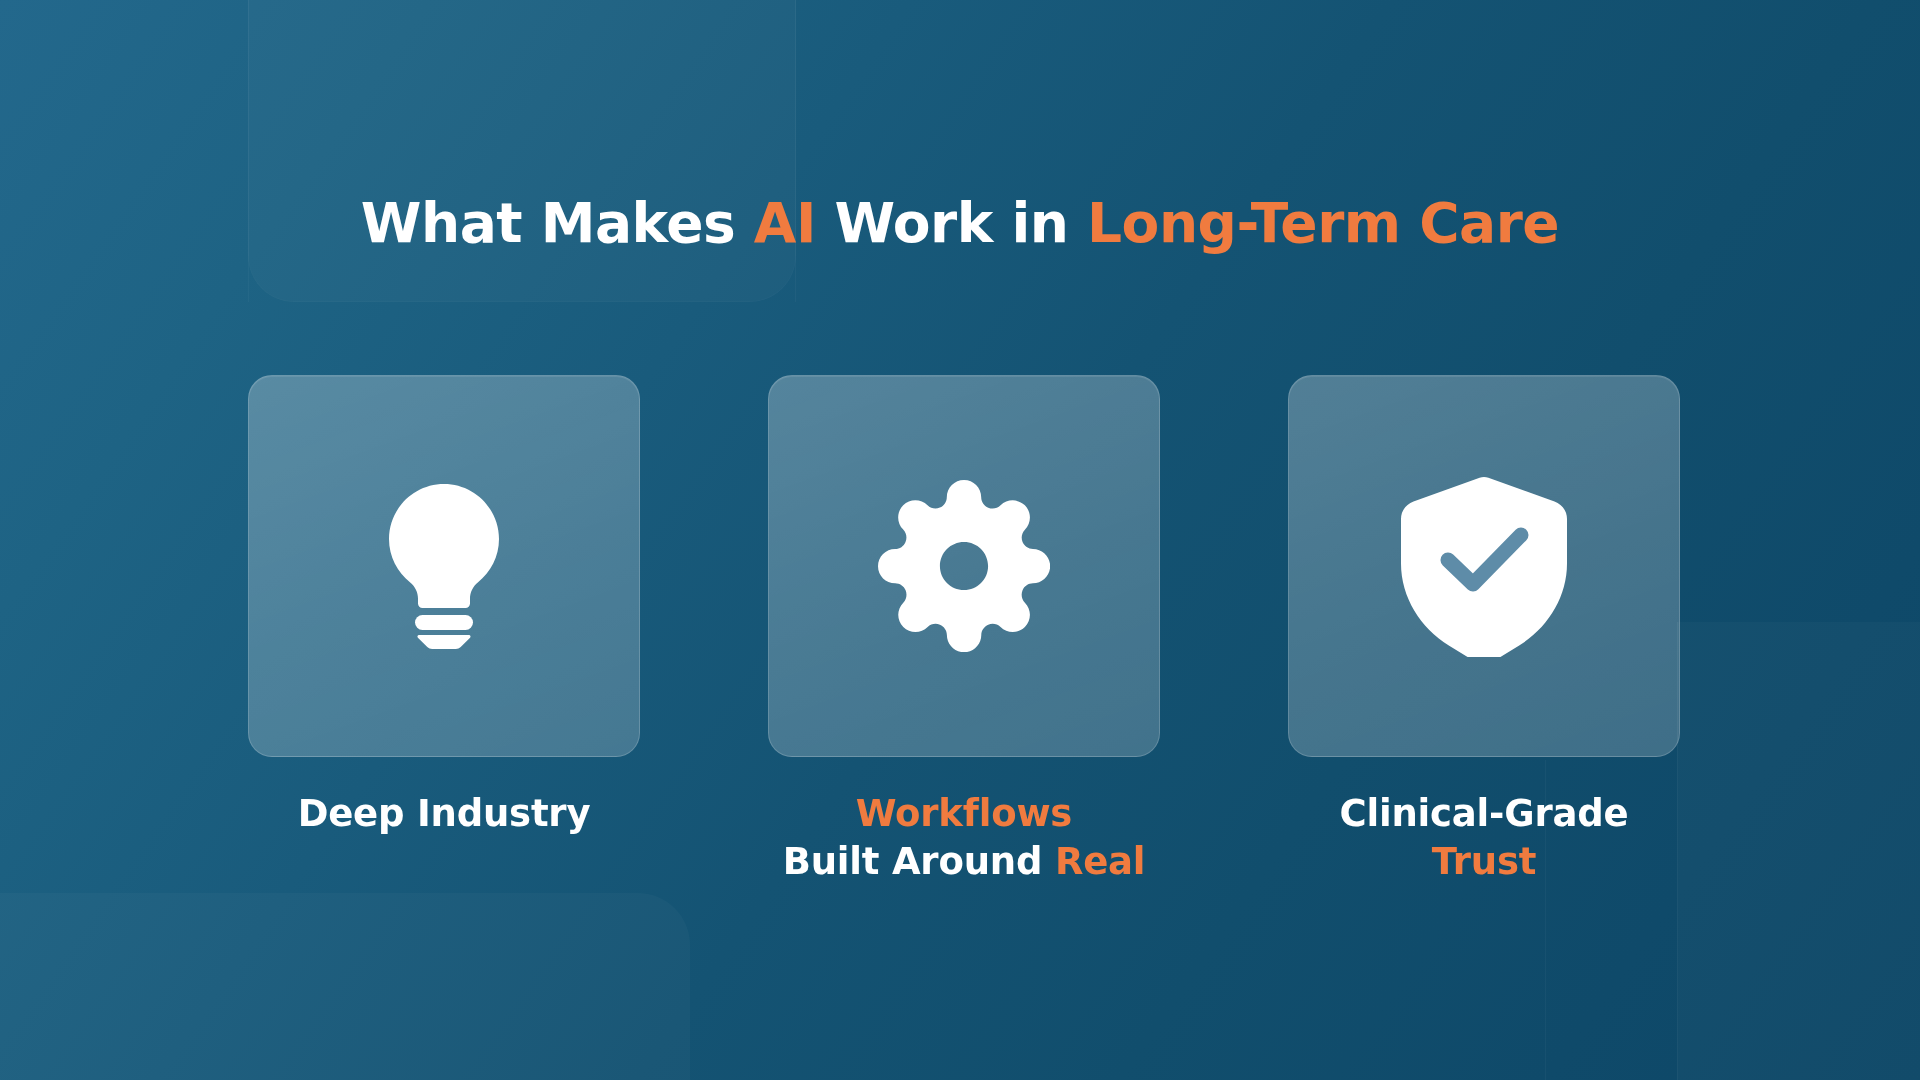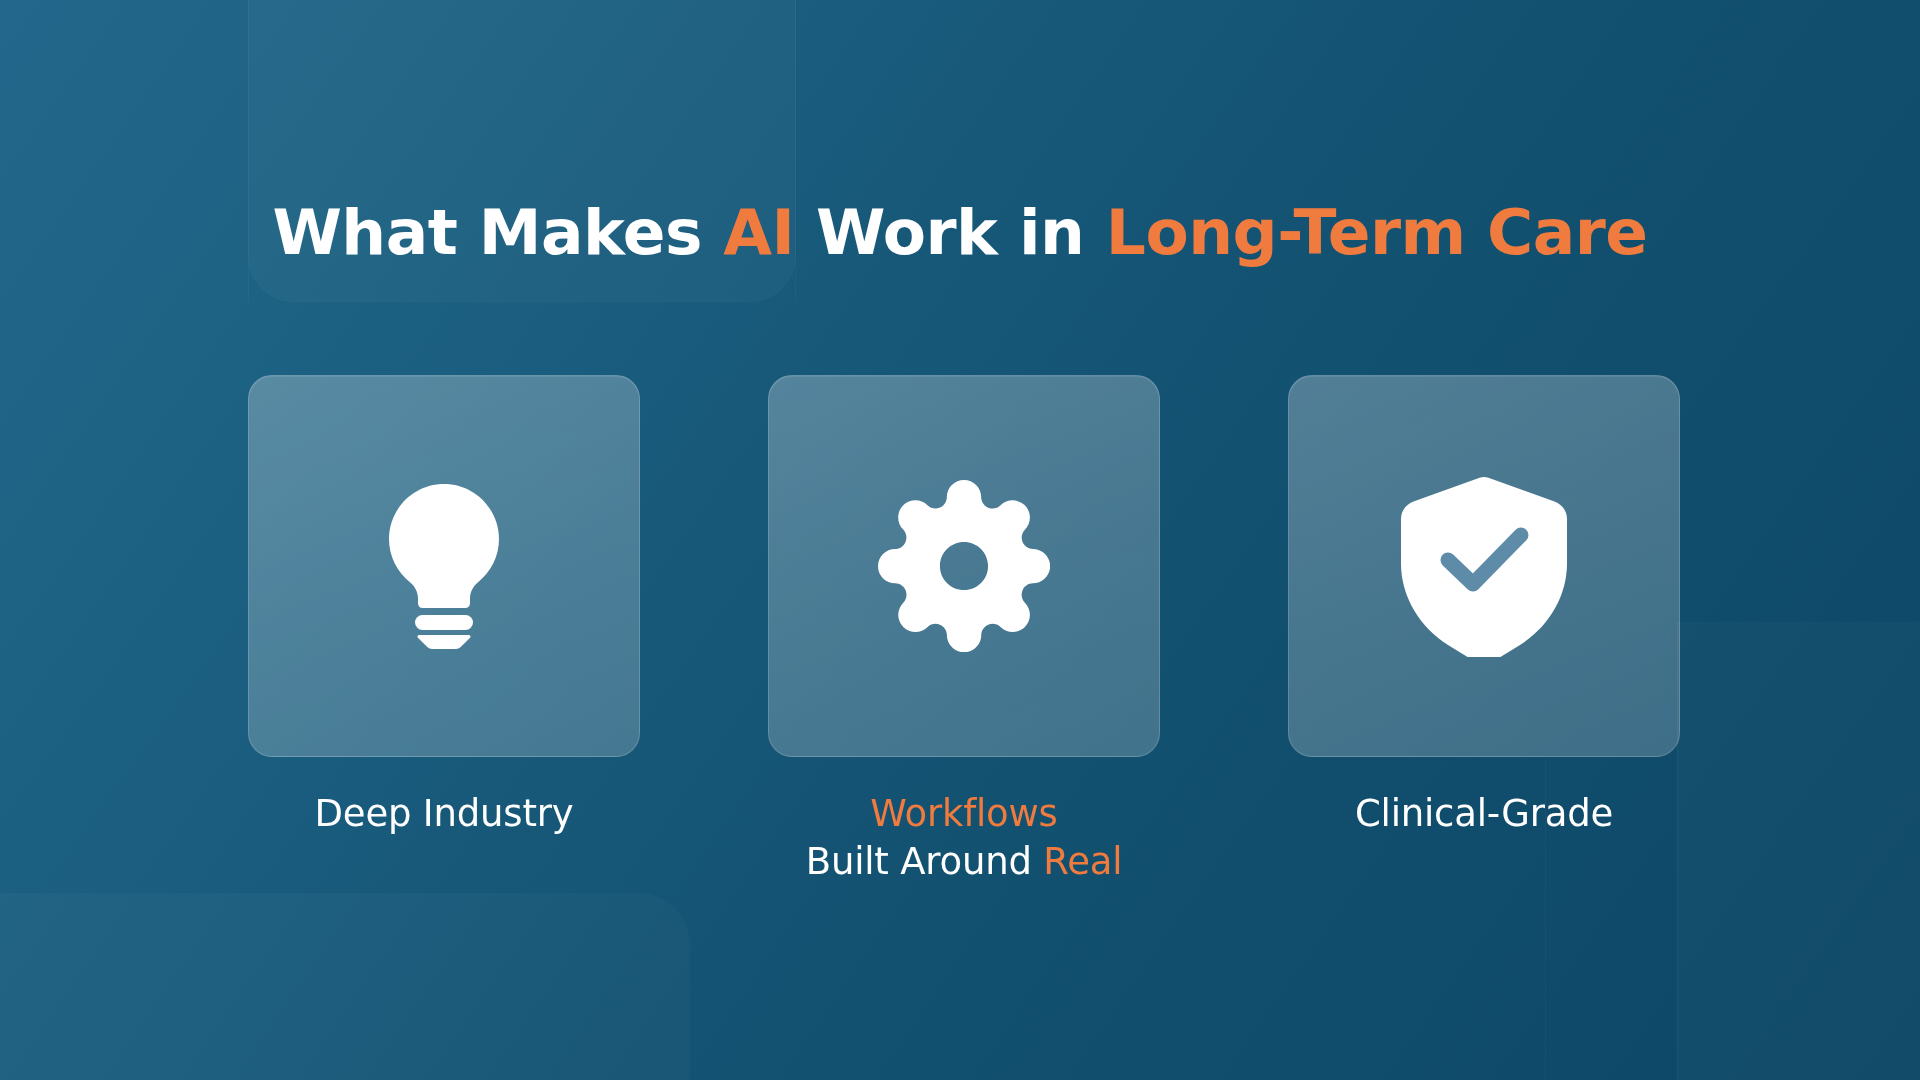--- a/index.html
+++ b/index.html
@@ -65,21 +65,21 @@
     background: rgba(255, 255, 255, 0.035);
   }
 
   
   .title {
     position: absolute;
     left: 0;
     right: 0;
     top: 157px;
     text-align: center;
-    font-size: 63px;
+    font-size: 55px;
     font-weight: 700;
     line-height: 1.08;
     letter-spacing: -0.5px;
     color: #ffffff;
     white-space: nowrap;
   }
   .title .accent { color: #F07B3F; }
 
   
   .cards {
@@ -112,21 +112,21 @@
     left: 248px;
     top: 790px;
     width: 1432px;
     display: flex;
     justify-content: space-between;
   }
   .label {
     width: 392px;
     text-align: center;
     font-size: 37px;
-    font-weight: 400;
+    font-weight: 700;
     line-height: 1.30;
     color: #ffffff;
     letter-spacing: -0.2px;
   }
   .label .accent { color: #F07B3F; }
   .label .ln { display: block; }
 </style>
 </head>
 <body>
 
@@ -201,17 +201,18 @@
       <span class="ln">Deep Industry</span>
     </div>
 
     <div class="label">
       <span class="ln accent">Workflows</span>
       <span class="ln"><span>Built Around </span><span class="accent">Real</span></span>
     </div>
 
     <div class="label">
       <span class="ln">Clinical-Grade</span>
+      <span class="ln accent">Trust</span>
     </div>
 
   </div>
 
 </div>
 
 </body></html>

